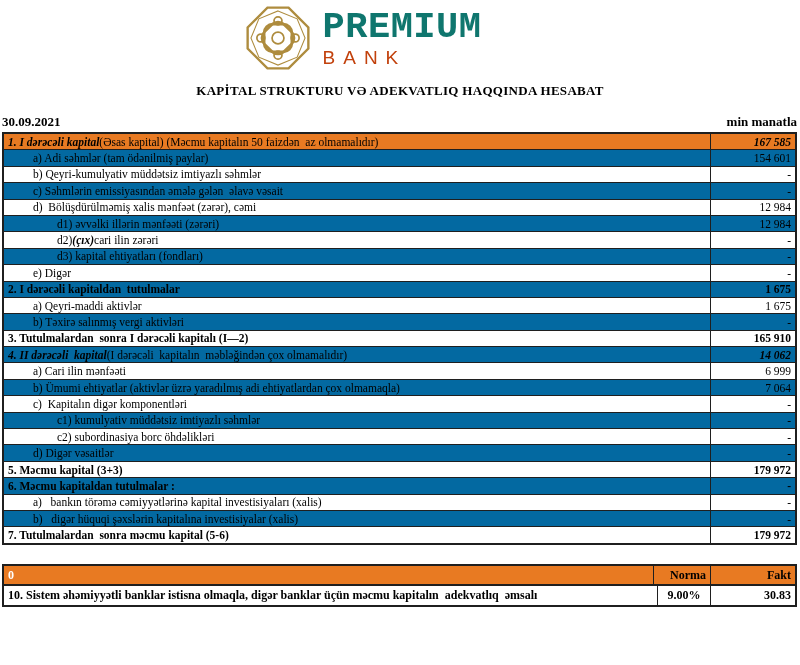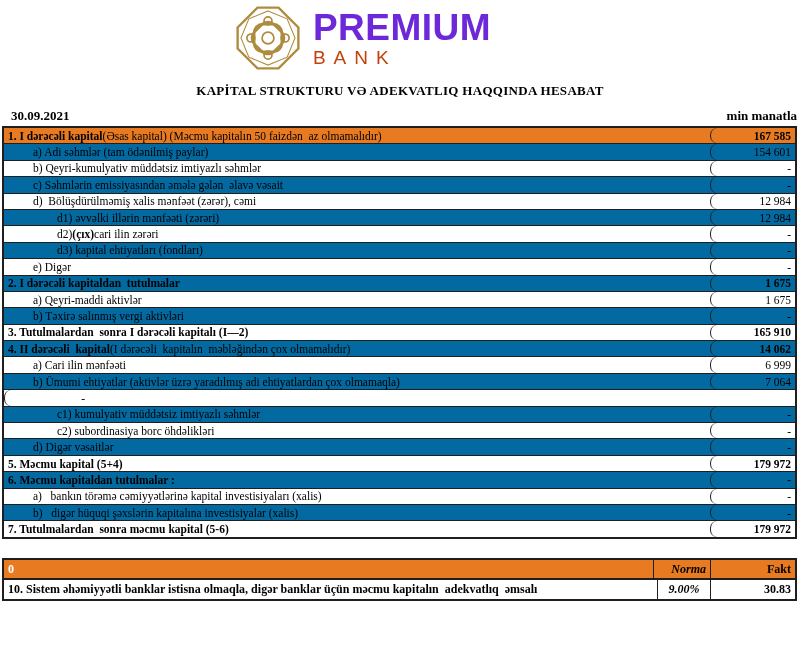--- a/index.html
+++ b/index.html
@@ -9,71 +9,70 @@
     color:#000;position:relative;overflow:hidden;
   }
   
   .logo-row{
     height:72px;display:flex;align-items:center;justify-content:center;
     transform:translateX(-38px);padding-top:2px;
   }
   .knot{margin-right:10px;}
   .brand-text{display:flex;flex-direction:column;line-height:1;}
   .brand-name{
-    font-family:Liberation Sans, sans-serif;
-    font-weight:bold;font-size:37px;letter-spacing:0.5px;color:#6d28d9;
+    font-family:Liberation Mono, monospace;
+    font-weight:bold;font-size:37px;letter-spacing:0.5px;color:#0f766e;
   }
   .brand-sub{
     font-family:"Liberation Sans","DejaVu Sans",sans-serif;
     font-weight:400;font-size:19px;letter-spacing:8px;color:#c2410c;margin-top:2px;
   }
   .report-title{
     text-align:center;font-weight:bold;font-size:13px;letter-spacing:0.3px;
     margin-top:9px;
   }
   .meta-row{
     display:flex;justify-content:space-between;align-items:flex-end;
-    font-weight:bold;font-size:13px;padding:0 3px 0 11px;margin-top:9px;
+    font-weight:bold;font-size:13px;padding:0 3px 0 2px;margin-top:15px;
   }
   
   .tbl{
     margin:2px 3px 0 2px;border:2px solid #1f1f1f;
   }
   .trow{
     display:flex;align-items:stretch;height:15.4px;
     border-top:1.5px solid #1f1f1f;font-size:11.5px;
   }
   .trow:first-child{border-top:none;}
   .lbl{
     flex:1;display:flex;align-items:center;padding-left:4px;
     white-space:nowrap;overflow:hidden;
   }
   .val{
     width:80px;display:flex;align-items:center;justify-content:flex-end;
-    border-left:1.5px solid #1f1f1f;padding-right:4px;border-radius:7px;
+    border-left:1.5px solid #1f1f1f;padding-right:4px;
   }
   .peach{background:#0369a1;}
   .white{background:#ffffff;}
   .orange{background:#E87A22;}
   .sec{font-weight:bold;}
-  .bld{font-weight:bold;}
+  .bld{font-weight:bold;font-style:italic;}
   .i1 .lbl{padding-left:29px;}
   .i2 .lbl{padding-left:53px;}
   
   .tbl2{margin:19px 3px 0 2px;border:2px solid #1f1f1f;}
   .t2row{
     display:flex;align-items:stretch;height:18.5px;
     border-top:2px solid #1f1f1f;font-size:12px;font-weight:bold;
   }
   .t2row:first-child{border-top:none;}
   .t2lbl{flex:1;display:flex;align-items:center;padding-left:4px;white-space:nowrap;overflow:hidden;}
   .t2norma{
     width:52px;display:flex;align-items:center;justify-content:center;
     border-left:1.5px solid #1f1f1f;
-    font-style:italic;
   }
   .t2fakt{
     width:80px;display:flex;align-items:center;justify-content:flex-end;
     border-left:1.5px solid #1f1f1f;padding-right:4px;
   }
   .t2head .t2lbl{color:#ffffff;}
   .t2head .t2norma{justify-content:flex-end;padding-right:4px;}
 </style>
 </head>
 <body>
@@ -191,40 +190,41 @@
     <div class="lbl">a) Cari ilin mənfəəti</div>
     <div class="val">6 999</div>
   </div>
 
   <div class="trow peach i1">
     <div class="lbl">b) Ümumi ehtiyatlar (aktivlər üzrə yaradılmış adi ehtiyatlardan çox olmamaqla)</div>
     <div class="val">7 064</div>
   </div>
 
   <div class="trow white i1">
+    <div class="lbl">c)&nbsp; Kapitalın digər komponentləri</div>
     <div class="val">-</div>
   </div>
 
   <div class="trow peach i2">
     <div class="lbl">c1) kumulyativ müddətsiz imtiyazlı səhmlər</div>
     <div class="val">-</div>
   </div>
 
   <div class="trow white i2">
     <div class="lbl">c2) subordinasiya borc öhdəlikləri</div>
     <div class="val">-</div>
   </div>
 
   <div class="trow peach i1">
     <div class="lbl">d) Digər vəsaitlər</div>
     <div class="val">-</div>
   </div>
 
   <div class="trow white sec">
-    <div class="lbl">5. Məcmu kapital (5+4)</div>
+    <div class="lbl">5. Məcmu kapital (3+3)</div>
     <div class="val">179 972</div>
   </div>
 
   <div class="trow peach sec">
     <div class="lbl">6. Məcmu kapitaldan tutulmalar :</div>
     <div class="val">-</div>
   </div>
 
   <div class="trow white i1">
     <div class="lbl">a)&nbsp;&nbsp; bankın törəmə cəmiyyətlərinə kapital investisiyaları (xalis)</div>

